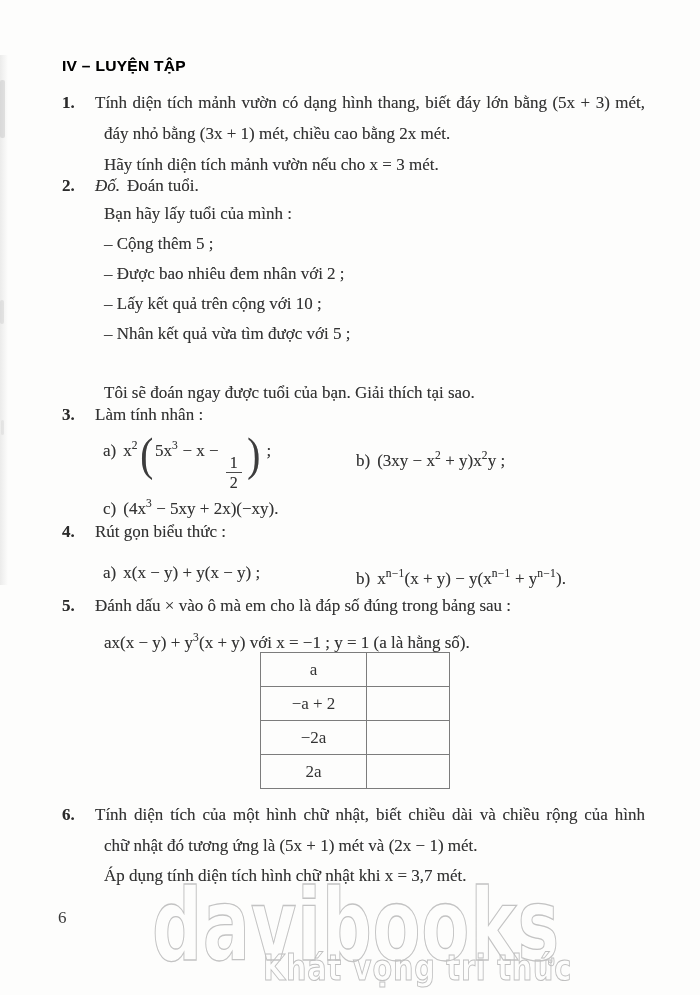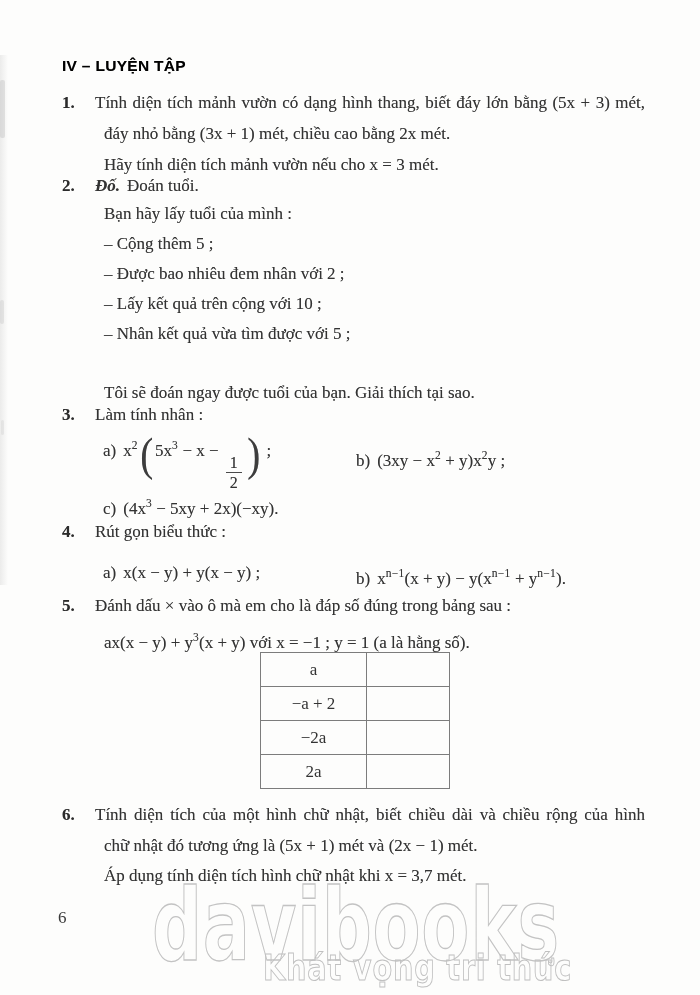--- a/index.html
+++ b/index.html
@@ -21,21 +21,21 @@
   .cont  { left:104px; width:550px; display:block; }
   .num   { flex:none; width:33px; font-weight:bold; color:#2b2b2b; }
   .just  { flex:1; text-align:justify; text-align-last:justify; }
   .section-title {
     position:absolute; left:62px; top:55px;
     font-family:"Liberation Sans","DejaVu Sans",sans-serif;
     font-weight:bold; font-size:15.5px; letter-spacing:0.3px;
     color:#000000; line-height:22px;
     text-shadow:0 0 0.3px rgba(40,40,40,0.5);
   }
-  .do-label { font-weight:bold; font-style:italic; margin-right:7px;text-align:center; }
+  .do-label { font-weight:normal; font-style:italic; margin-right:7px;text-align:center; }
   .math-row { position:absolute; left:93px; width:552px; line-height:30px;
               text-shadow:0 0 0.3px rgba(70,70,70,0.45); }
   .pos-a { position:absolute; left:10px; top:0; white-space:nowrap; }
   .pos-b { position:absolute; left:263px; top:0; white-space:nowrap; }
   .pos-b.frac-align { top:10px; }
   .mlabel { margin-right:7px; }
   sup.s { font-size:11.5px; vertical-align:7px; letter-spacing:0.3px; }
   .frac {
     display:inline-flex; flex-direction:column; align-items:center;
     vertical-align:-12px; font-size:16px; line-height:17px; margin:0 3px;

